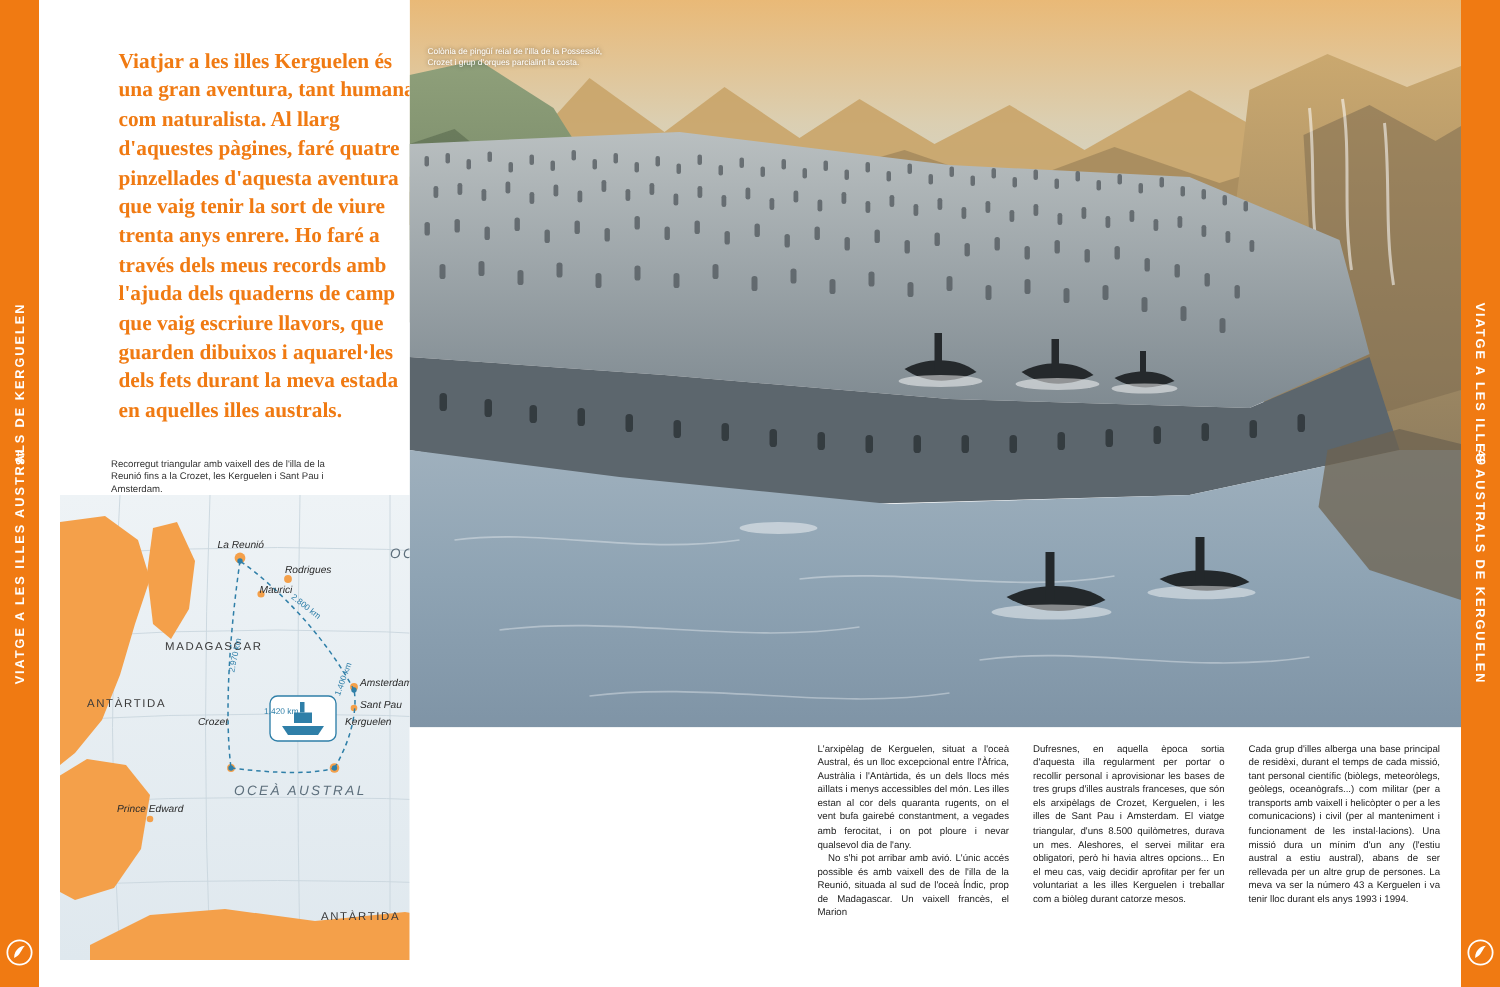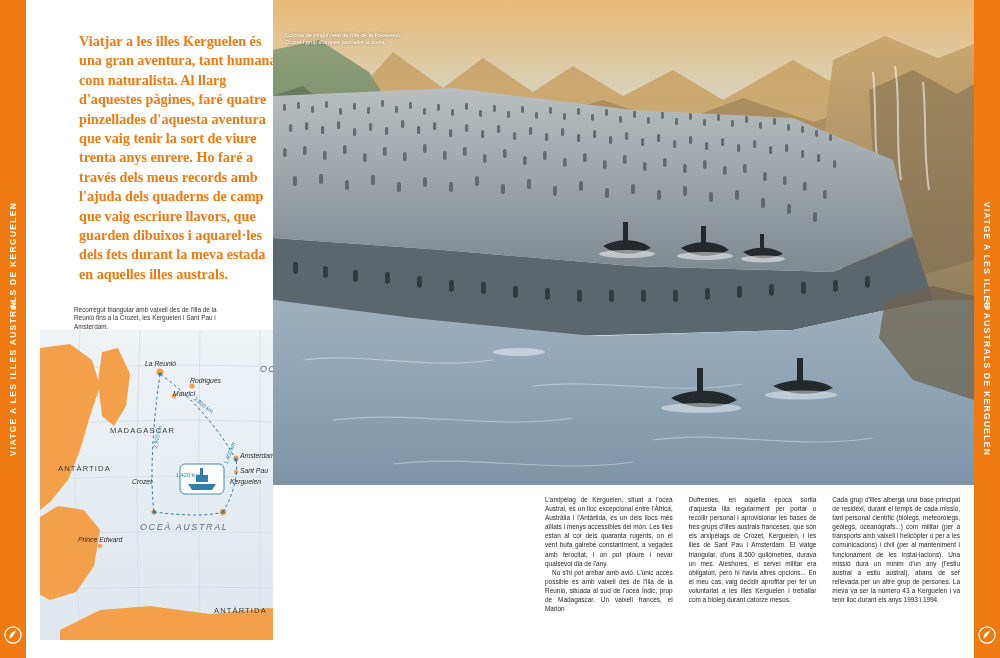--- a/index.html
+++ b/index.html
@@ -192,21 +192,21 @@
     <div class="map-label ml-island" style="left:133px;top:60px;">Maurici</div>
     <div class="map-label ml-island" style="left:200px;top:122px;">Amsterdam</div>
     <div class="map-label ml-island" style="left:200px;top:137px;">Sant Pau</div>
     <div class="map-label ml-island" style="left:92px;top:148px;">Crozet</div>
     <div class="map-label ml-island" style="left:190px;top:148px;">Kerguelen</div>
     <div class="map-label ml-island" style="left:38px;top:206px;">Prince Edward</div>
     <div class="map-label ml-country" style="left:42px;top:96px;padding-left:28px;">MADAGASCAR</div>
     <div class="map-label ml-country" style="left:18px;top:134px;">ANTÀRTIDA</div>
     <div class="map-label ml-country" style="left:174px;top:276px;">ANTÀRTIDA</div>
     <div class="map-label ml-ocean" style="left:220px;top:34px;line-height:11px;">OCEÀ INDIC</div>
-    <div class="map-label ml-ocean" style="left:100px;top:192px;">OCEÀ AUSTRAL</div>
+    <div class="map-label ml-ocean" style="left:116px;top:192px;">OCEÀ AUSTRAL</div>
     <div class="map-label ml-dist" style="left:152px;top:72px;transform:rotate(38deg);">2.800 km</div>
     <div class="map-label ml-dist" style="left:178px;top:120px;transform:rotate(-70deg);">1.400 km</div>
     <div class="map-label ml-dist" style="left:136px;top:142px;">1.420 km</div>
     <div class="map-label ml-dist" style="left:106px;top:104px;transform:rotate(-78deg);">2.970 km</div>
   </div>
 
   <div class="right-col"></div>
 
   <div class="illus">
     <svg viewBox="0 0 701 485" preserveAspectRatio="none">

